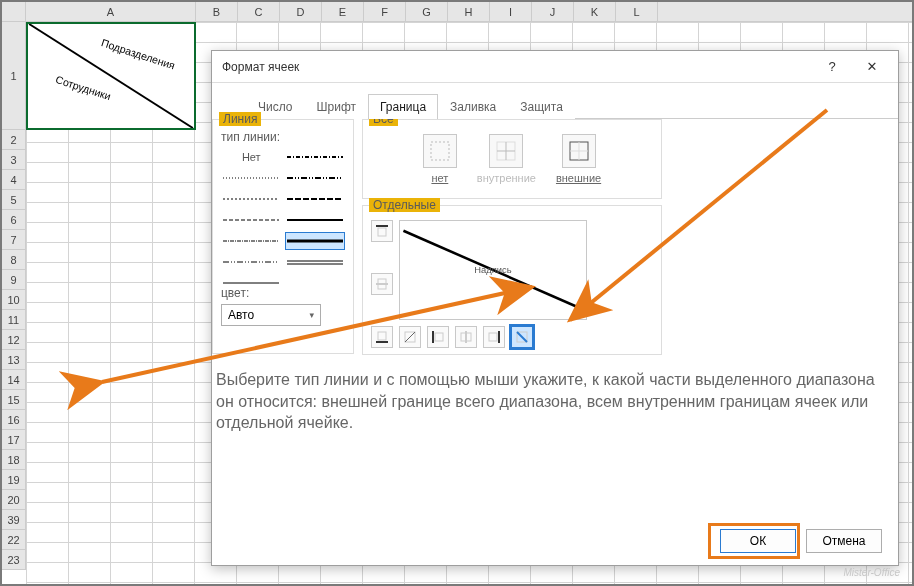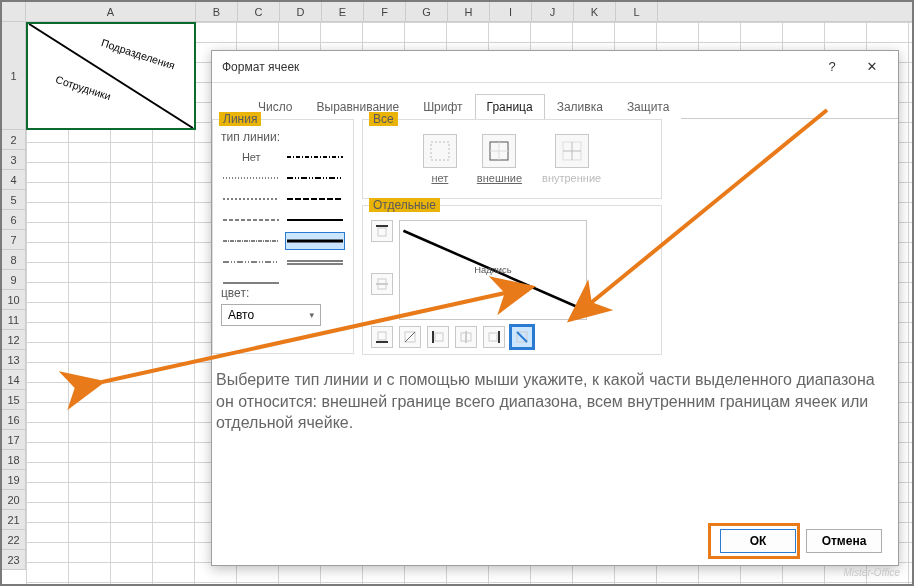--- a/index.html
+++ b/index.html
@@ -147,21 +147,21 @@
   width:188px; height:100px; border:1px solid #c8c8c8; background:#fff; position:relative; align-self:start;
 }
 .preview svg { width:100%; height:100%; }
 
 .hint {
   position:absolute; top:250px; left:0; right:0; padding:0 4px;
   font-size:16px; color:#666; line-height:1.35;
 }
 
 .dlgbtns {
-  position:absolute; bottom:12px; right:16px; display:flex; gap:10px;font-weight:bold;
+  position:absolute; bottom:12px; right:16px; display:flex; gap:10px;
 }
 .dlgbtn {
   min-width:76px; height:24px; border:1px solid #adadad; background:#fdfdfd;
   font-size:12px; display:flex; align-items:center; justify-content:center;
 }
 .dlgbtn.ok { border:1px solid #2a7bd1; }
 .okhi {
   position:absolute; bottom:6px; right:98px; width:92px; height:36px;
   border:3px solid #e87a1a; pointer-events:none;
 }
@@ -208,21 +208,21 @@
       <div>11</div>
       <div>12</div>
       <div>13</div>
       <div>14</div>
       <div>15</div>
       <div>16</div>
       <div>17</div>
       <div>18</div>
       <div>19</div>
       <div>20</div>
-      <div>21</div>
+      <div>39</div>
       <div>22</div>
       <div>23</div>
     </div>
   <div class="gridlines"></div>
   <div class="cellA1">
     <svg viewBox="0 0 170 108">
       <line x1="0" y1="0" x2="170" y2="108" stroke="#000" stroke-width="2"></line>
       <text class="txt" x="112" y="35" transform="rotate(18 112 35)" text-anchor="middle"><tspan>Подразделения</tspan></text>
       <text class="txt" x="55" y="70" transform="rotate(18 55 70)" text-anchor="middle"><tspan>Сотрудники</tspan></text>
     </svg>
@@ -231,21 +231,20 @@
 
 <div class="dialog">
   <div class="titlebar">
     <span class="title">Формат ячеек</span>
     <div class="help">?</div>
     <div class="close">✕</div>
   </div>
 
   <div class="tabs" id="tabs">
       <div class="tab">Число</div>
-      <div class="tab">Выравнивание</div>
       <div class="tab">Шрифт</div>
       <div class="tab active">Граница</div>
       <div class="tab">Заливка</div>
       <div class="tab">Защита</div>
     </div>
 
   <div class="panel">
 
     <div class="group line">
       <div class="legend">Линия</div>
@@ -333,36 +332,36 @@
           <div class="pbtn">
             <svg width="24" height="24">
                 <rect x="3" y="3" width="18" height="18" fill="none" stroke="#bbb" stroke-dasharray="2 2"></rect>
               </svg>
           </div>
           <div class="pcap u">нет</div>
         </div>
         <div class="preset">
           <div class="pbtn">
             <svg width="24" height="24">
+                <rect x="3" y="3" width="18" height="18" fill="none" stroke="#ddd"></rect>
+                <line x1="12" y1="3" x2="12" y2="21" stroke="#bbb"></line>
+                <line x1="3" y1="12" x2="21" y2="12" stroke="#bbb"></line>
+              </svg>
+          </div>
+          <div class="pcap" style="color:#bbb">внутренние</div>
+        </div>
+        <div class="preset">
+          <div class="pbtn">
+            <svg width="24" height="24">
                 <rect x="3" y="3" width="18" height="18" fill="none" stroke="#555"></rect>
                 <line x1="12" y1="3" x2="12" y2="21" stroke="#ddd"></line>
                 <line x1="3" y1="12" x2="21" y2="12" stroke="#ddd"></line>
               </svg>
           </div>
           <div class="pcap u">внешние</div>
-        </div>
-        <div class="preset">
-          <div class="pbtn">
-            <svg width="24" height="24">
-                <rect x="3" y="3" width="18" height="18" fill="none" stroke="#ddd"></rect>
-                <line x1="12" y1="3" x2="12" y2="21" stroke="#bbb"></line>
-                <line x1="3" y1="12" x2="21" y2="12" stroke="#bbb"></line>
-              </svg>
-          </div>
-          <div class="pcap" style="color:#bbb">внутренние</div>
         </div>
       </div>
     </div>
 
     <div class="group sep">
       <div class="legend">Отдельные</div>
       <div class="bordgrid">
         <div class="sbtn" style="grid-column:1;grid-row:1">
             <svg width="14" height="14">
               <line x1="1" y1="2" x2="13" y2="2" stroke="#333" stroke-width="2"></line>

